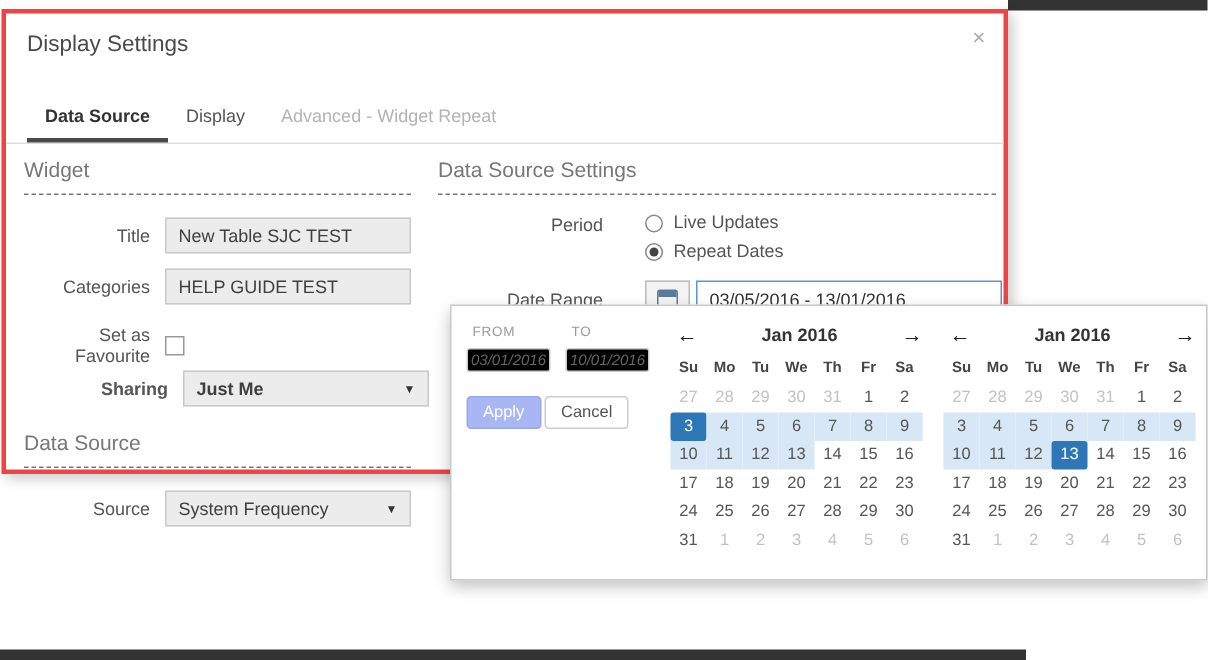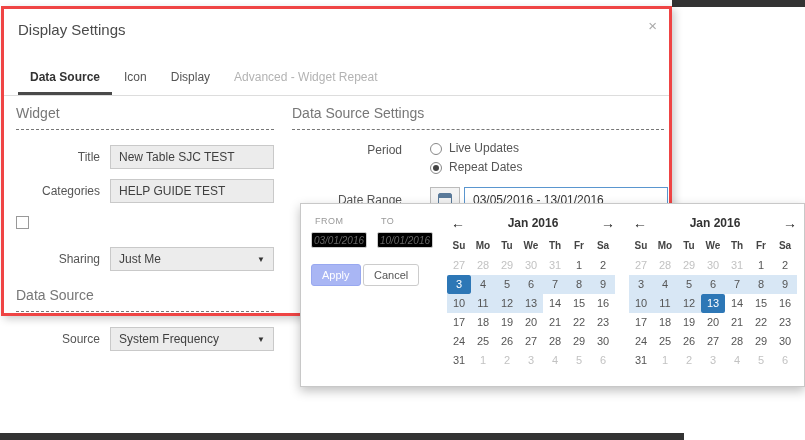--- a/index.html
+++ b/index.html
@@ -92,42 +92,42 @@
 
 <div class="dark-tr"></div>
 <div class="dark-bottom"></div>
 
 <div class="modal">
   <span class="modal-title">Display Settings</span>
   <span class="close">×</span>
 
   <div class="tabs">
     <div class="tab active">Data Source</div>
-    <div class="tab">Icon</div>
     <div class="tab">Display</div>
     <div class="tab disabled">Advanced - Widget Repeat</div>
   </div>
 
   <div class="sec-head" style="left:12px; top:96px; width:258px;">Widget</div>
 
   <div class="row lcol" style="left:12px; top:136px;">
     <span class="lbl">Title</span>
     <div class="g-input">New Table SJC TEST</div>
   </div>
 
   <div class="row lcol" style="left:12px; top:170px;">
     <span class="lbl">Categories</span>
     <div class="g-input">HELP GUIDE TEST</div>
   </div>
 
   <div class="row lcol" style="left:12px; top:207px;">
+    <span class="lbl">Set as Favourite</span>
     <span class="checkbox"></span>
   </div>
 
-  <div class="row lcol" style="left:12px; top:238px;">
+  <div class="row lcol" style="left:24px; top:238px;font-weight:bold;">
     <span class="lbl">Sharing</span>
     <div class="g-input g-select">
       <span>Just Me</span>
       <span class="caret">▼</span>
     </div>
   </div>
 
   <div class="sec-head" style="left:12px; top:278px; width:258px;">Data Source</div>
 
   <div class="row lcol" style="left:12px; top:318px;">

